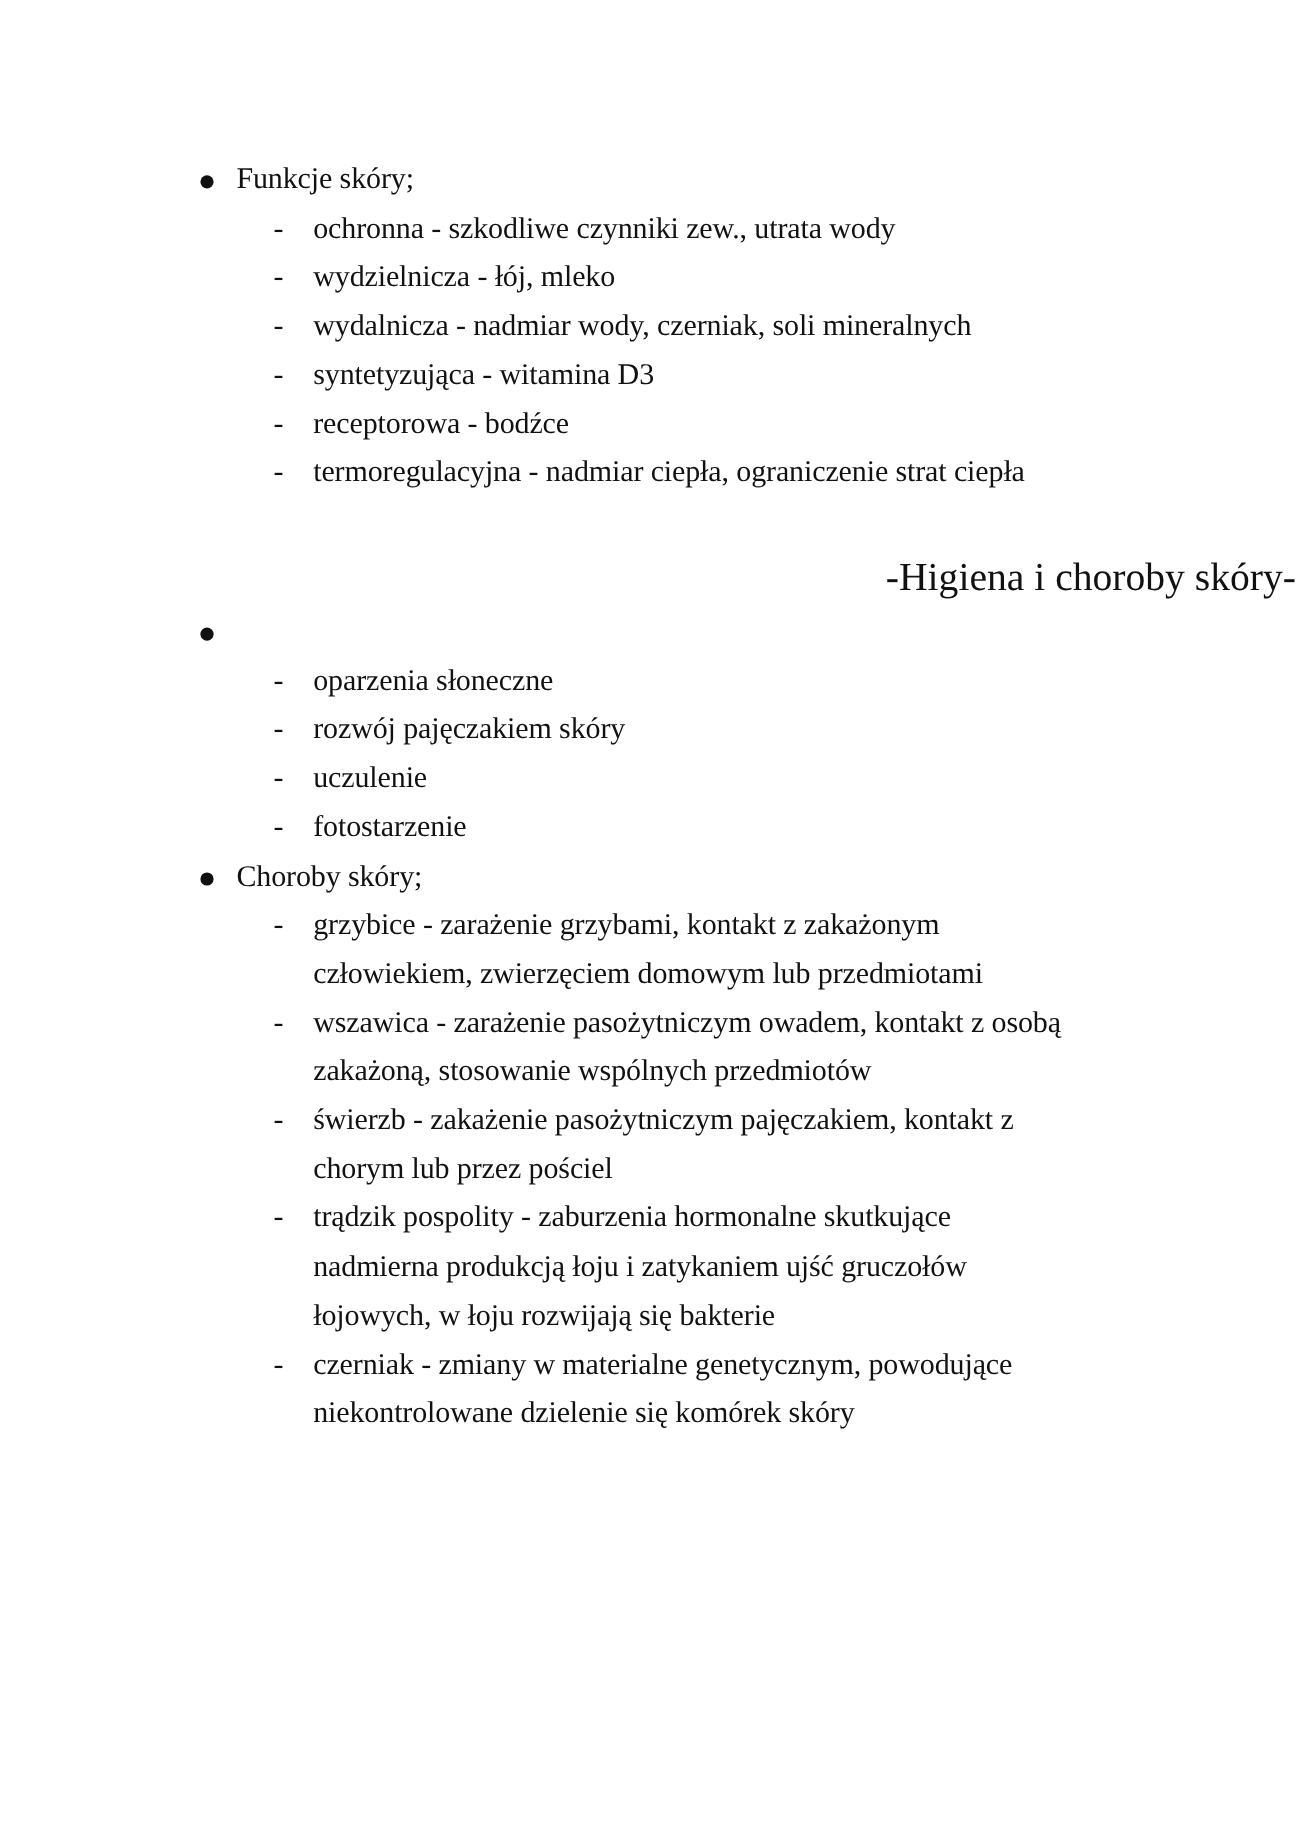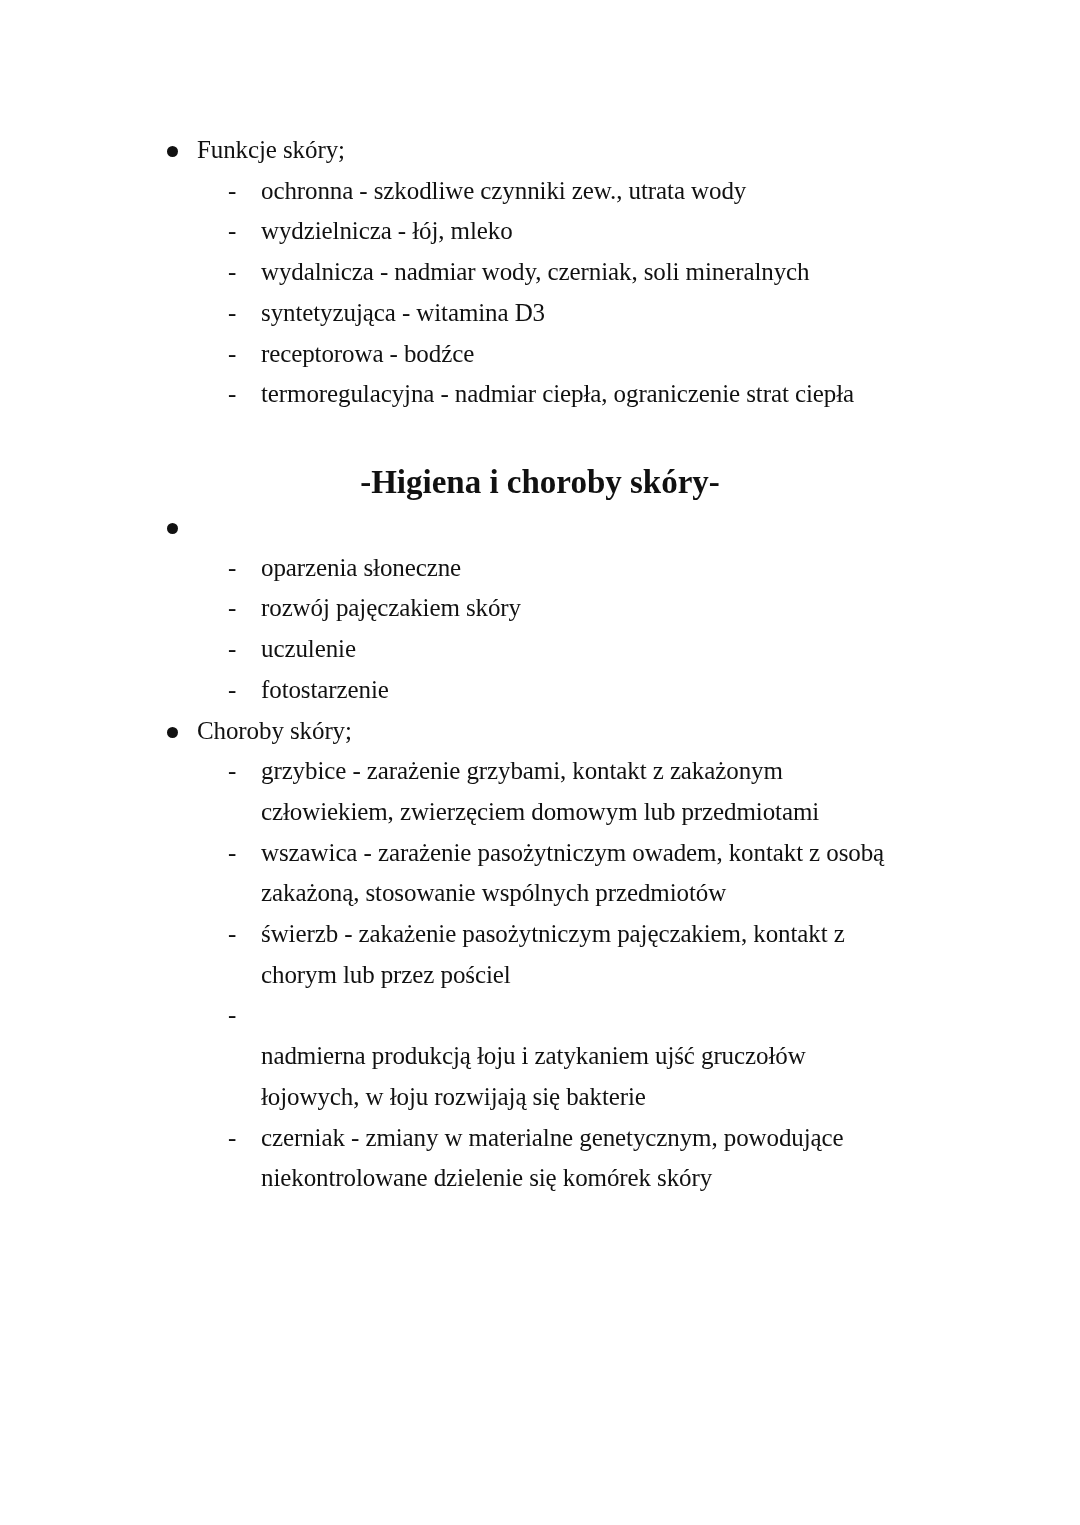--- a/index.html
+++ b/index.html
@@ -12,22 +12,22 @@
   .line {
     position: absolute; font-size: 25px; line-height: 30px; white-space: nowrap;
     letter-spacing: -0.1px;
   }
   .bullet-dot {
     position: absolute; width: 11px; height: 11px; border-radius: 50%;
     background: #111111;
   }
   .dash { position: absolute; font-size: 25px; line-height: 30px; }
   .title {
-    position: absolute; left: 0; width: 1080px; text-align: center;
-    font-size: 33px; font-weight: bold; line-height: 40px;
+    position: absolute; left: 0; width: 1080px; text-align: right;
+    font-size: 33px; font-weight: normal; line-height: 40px;
   }
 </style>
 </head>
 <body>
 
 <div class="page" id="page">
     <div class="bullet-dot" style="left: 167px; top: 146px;"></div>
     <div class="line" style="left: 197px; top: 135px;">Funkcje skóry;</div>
     <div class="dash" style="left: 228px; top: 175.7px;">-</div>
     <div class="line" style="left: 261px; top: 175.7px;">ochronna - szkodliwe czynniki zew., utrata wody</div>
@@ -56,18 +56,19 @@
     <div class="dash" style="left: 228px; top: 756.2px;">-</div>
     <div class="line" style="left: 261px; top: 756.2px;">grzybice - zarażenie grzybami, kontakt z zakażonym</div>
     <div class="line" style="left: 261px; top: 796.9px;">człowiekiem, zwierzęciem domowym lub przedmiotami</div>
     <div class="dash" style="left: 228px; top: 837.6px;">-</div>
     <div class="line" style="left: 261px; top: 837.6px;">wszawica - zarażenie pasożytniczym owadem, kontakt z osobą</div>
     <div class="line" style="left: 261px; top: 878.3px;">zakażoną, stosowanie wspólnych przedmiotów</div>
     <div class="dash" style="left: 228px; top: 919px;">-</div>
     <div class="line" style="left: 261px; top: 959.7px;">chorym lub przez pościel</div>
     <div class="line" style="left: 261px; top: 919px;">świerzb - zakażenie pasożytniczym pajęczakiem, kontakt z</div>
     <div class="dash" style="left: 228px; top: 1000.4px;">-</div>
+    <div class="line" style="left: 261px; top: 1000.4px;">trądzik pospolity - zaburzenia hormonalne skutkujące</div>
     <div class="line" style="left: 261px; top: 1041.1px;">nadmierna produkcją łoju i zatykaniem ujść gruczołów</div>
     <div class="line" style="left: 261px; top: 1081.8px;">łojowych, w łoju rozwijają się bakterie</div>
     <div class="dash" style="left: 228px; top: 1122.5px;">-</div>
     <div class="line" style="left: 261px; top: 1122.5px;">czerniak - zmiany w materialne genetycznym, powodujące</div>
     <div class="line" style="left: 261px; top: 1163.2px;">niekontrolowane dzielenie się komórek skóry</div>
   </div>
 
 </body></html>

